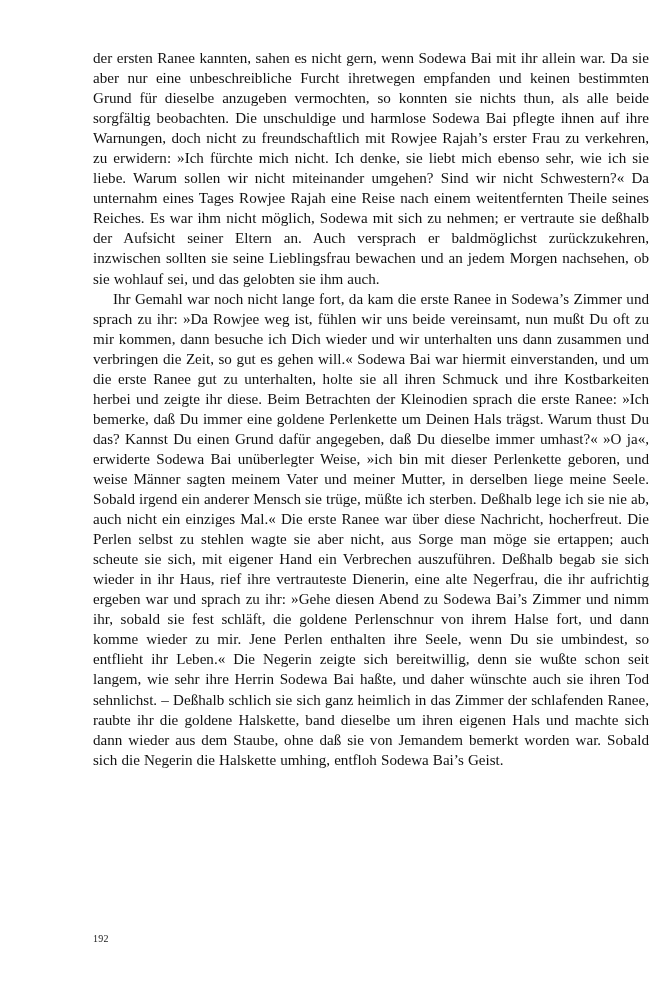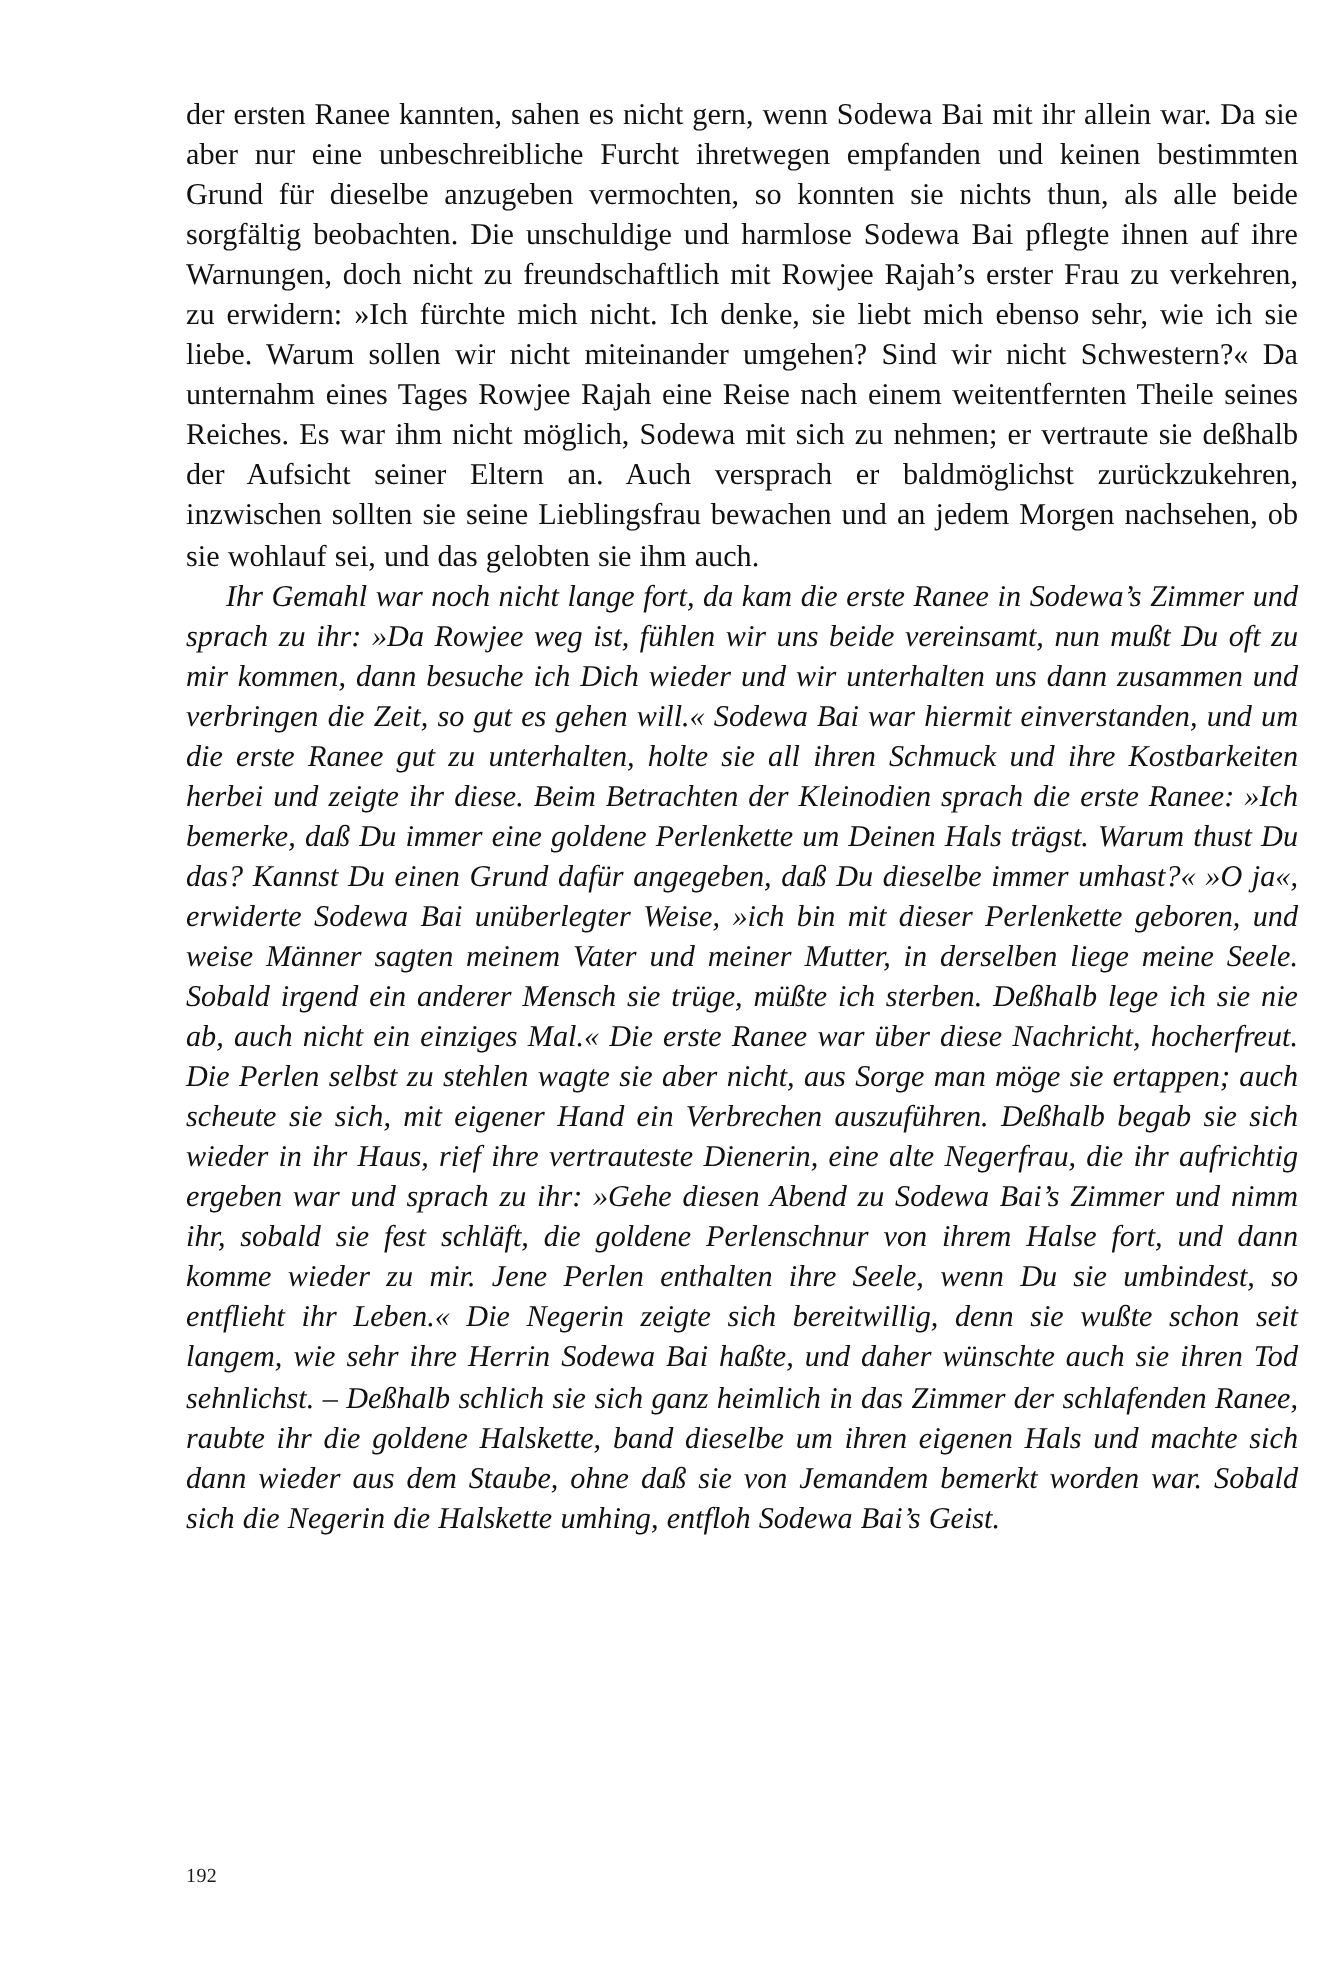--- a/index.html
+++ b/index.html
@@ -34,21 +34,20 @@
     line-height: 20.05px;
     text-align: justify;
     text-justify: inter-word;
     hyphens: manual;
     -webkit-hyphens: manual;
     color: #111111;
     word-spacing: 0.02em;
   }
   .para.indent {
     text-indent: 20px;
-    font-style: italic;
   }
   .folio {
     position: absolute;
     left: 52px;
     top: 932px;
     font-size: 10px;
     line-height: 14px;
     color: #1a1a1a;
     letter-spacing: 0.02em;
   }

